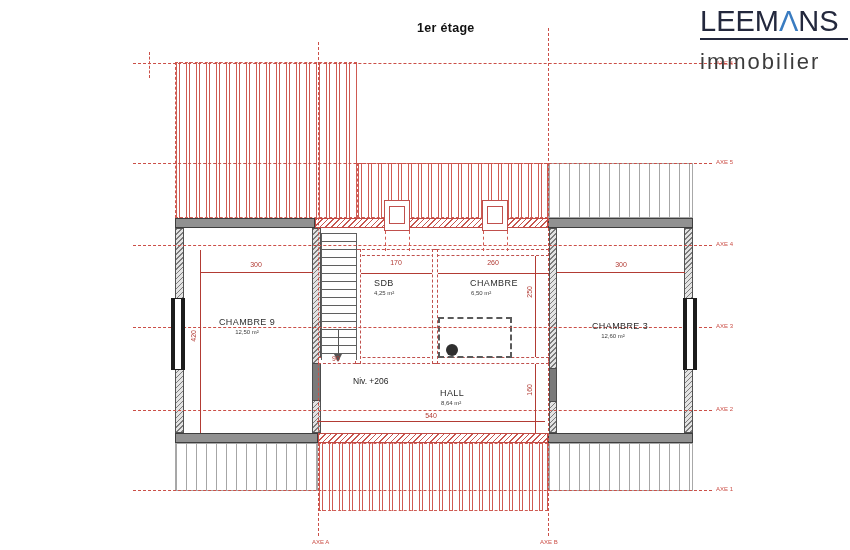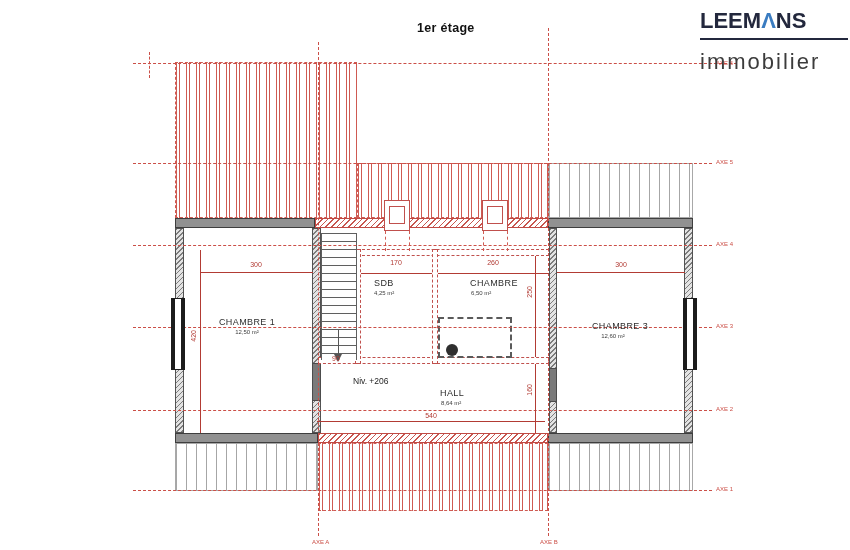--- a/index.html
+++ b/index.html
@@ -48,21 +48,21 @@
   .chimney-inner{position:absolute;left:4px;top:5px;width:14px;height:16px;border:1px solid #c0504d;background:#fff;}
   .ext-dash{border-left:1px dashed #cf5a52;width:0;}
 
   
   .velux{border:2px dashed #5a5a5a;background:transparent;}
   .velux-dot{width:12px;height:12px;border-radius:50%;background:#2f2f2f;}
 
   
   .plan-title{color:#111;font-size:12.5px;font-weight:bold;letter-spacing:.3px;white-space:nowrap;}
   .logo-box{z-index:6;}
-  .logo-main{font-size:22px;font-weight:bold;color:#23283d;letter-spacing:0px;line-height:30px;white-space:nowrap;}
+  .logo-main{font-size:29px;font-weight:normal;color:#23283d;letter-spacing:0px;line-height:30px;white-space:nowrap;}
   .logo-accent{color:#3a7cc1;}
   .logo-rule{height:2px;background:#23283d;margin-top:2px;}
   .logo-sub{font-size:22px;font-weight:400;color:#3c3c3c;letter-spacing:2px;line-height:24px;margin-top:10px;white-space:nowrap;}
 
   .z1{z-index:1}.z2{z-index:2}.z3{z-index:3}.z4{z-index:4}.z5{z-index:5}
 </style>
 </head>
 <body>
 
 <div id="scene">
@@ -156,21 +156,21 @@
   <div class="abs dim-text center z4" style="left:256px;top:261px;">300</div>
   <div class="abs dim-text center z4" style="left:396px;top:259px;">170</div>
   <div class="abs dim-text center z4" style="left:493px;top:259px;">260</div>
   <div class="abs dim-text center z4" style="left:621px;top:261px;">300</div>
   <div class="abs dim-text center z4" style="left:431px;top:412px;">540</div>
   <div class="abs dim-text center z4" style="left:336px;top:355px;">90</div>
   <div class="abs dim-text dim-rot z4" style="left:190px;top:330px;">420</div>
   <div class="abs dim-text dim-rot z4" style="left:526px;top:286px;">250</div>
   <div class="abs dim-text dim-rot z4" style="left:526px;top:384px;">160</div>
 
-  <div class="abs room-name centered z4" style="left:247px;top:317px;">CHAMBRE 1</div>
+  <div class="abs room-name centered z4" style="left:247px;top:317px;">CHAMBRE 9</div>
   <div class="abs room-area centered z4" style="left:247px;top:329px;">12,50 m²</div>
 
   <div class="abs room-name z4" style="left:374px;top:278px;">SDB</div>
   <div class="abs room-area z4" style="left:374px;top:290px;">4,25 m²</div>
 
   <div class="abs room-name z4" style="left:470px;top:278px;">CHAMBRE</div>
   <div class="abs room-area z4" style="left:471px;top:290px;">6,50 m²</div>
 
   <div class="abs room-name centered z4" style="left:620px;top:321px;">CHAMBRE 3</div>
   <div class="abs room-area centered z4" style="left:613px;top:333px;">12,60 m²</div>

